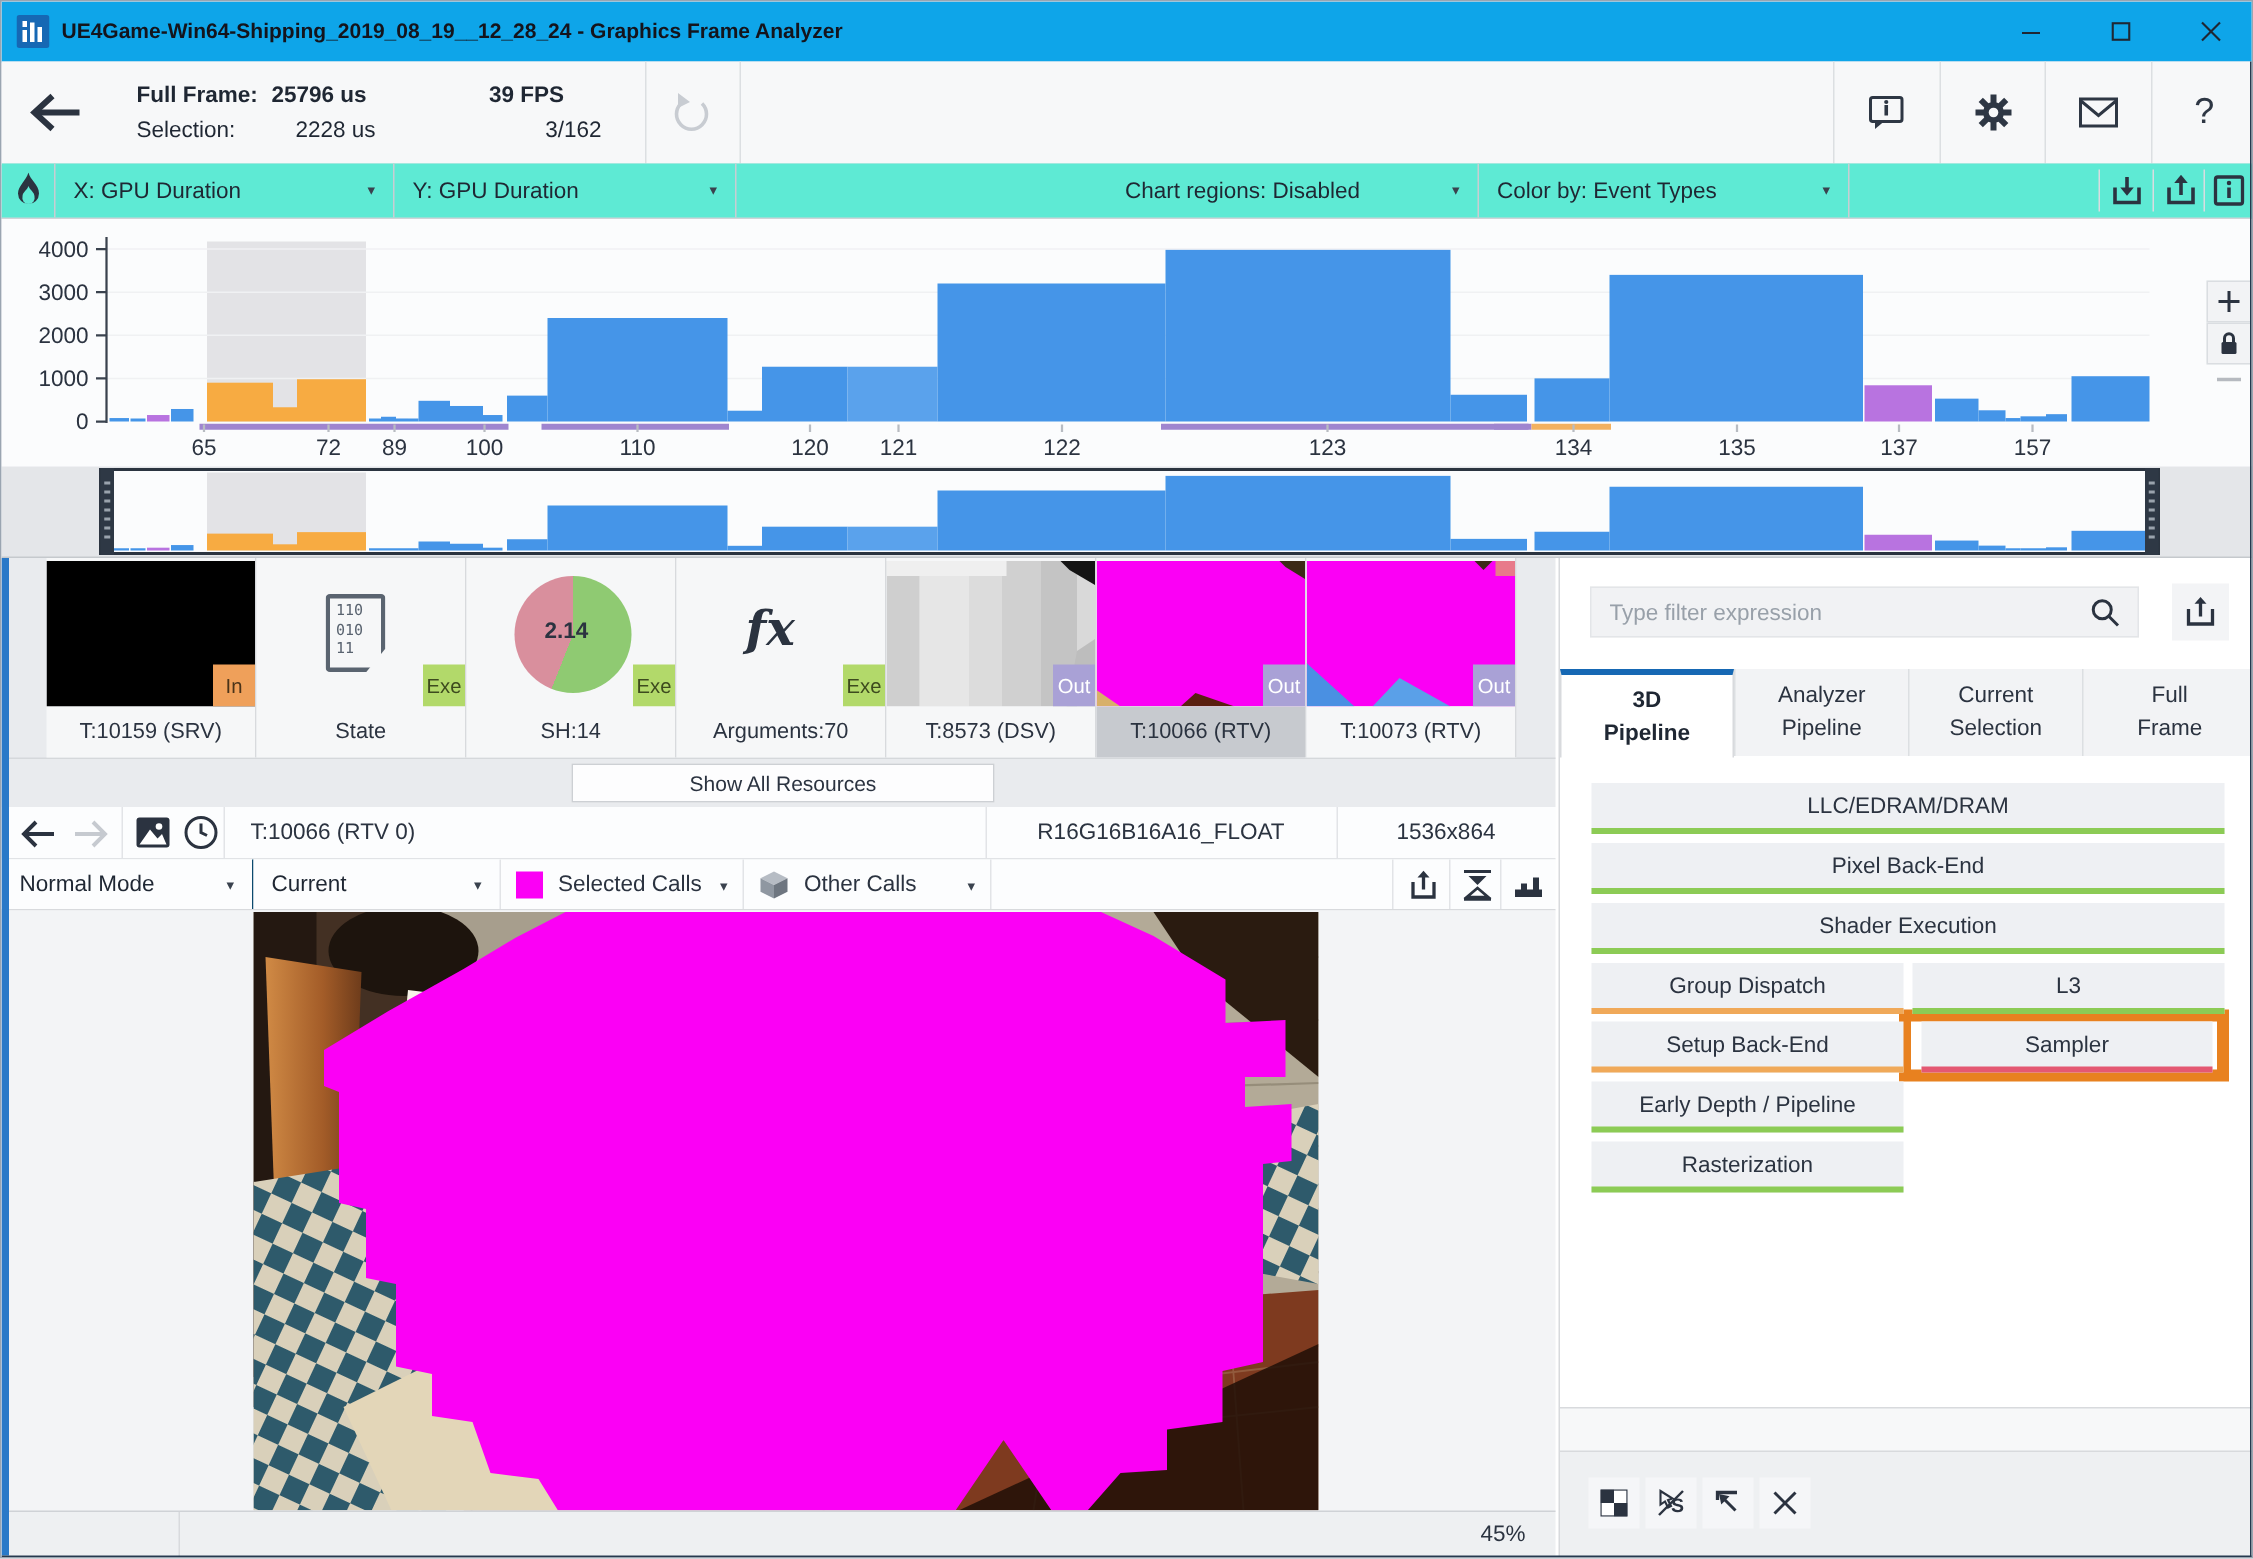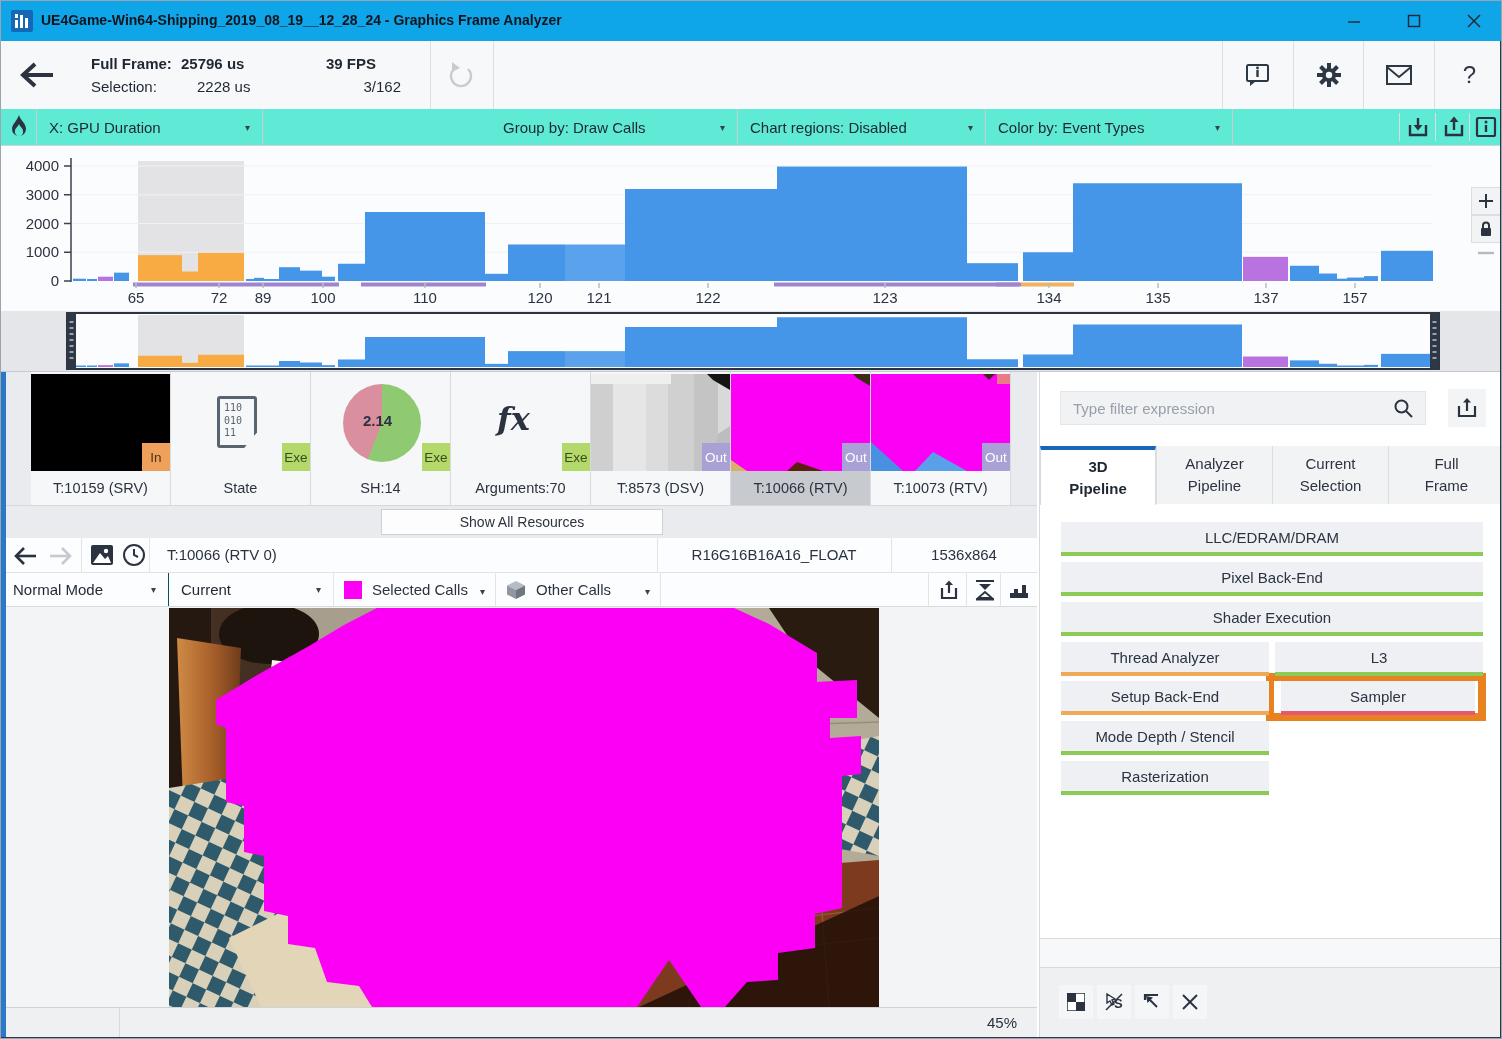--- a/index.html
+++ b/index.html
@@ -157,21 +157,21 @@
     <div class="tbicon" style="left:1434px;font-size:24px;color:#2e3744">?</div>
   </div>
 
   <div id="chart-controls" class="abs">
     <div class="abs" style="left:0;top:0;width:36px;height:36px;border-right:1px solid #c9cdd2;display:flex;align-items:center;justify-content:center;box-sizing:border-box">
       <svg width="18" height="24" viewBox="0 0 18 24">
           <path d="M9,0 C10,5 16,8 16,14 A7,7 0 1,1 2,14 C2,9 7,6 9,0 Z M9,21 A4,4 0 0,0 13,16 C13,13 10,12 9,9 C8,12 5,13 5,16 A4,4 0 0,0 9,21Z" fill="#2b3340" fill-rule="evenodd"></path>
         </svg>
     </div>
     <div class="dd" style="left:36px;width:226px">X: GPU Duration</div>
-    <div class="dd" style="left:490px;width:247px">Group by: Draw Calls</div>
+    <div class="dd" style="left:262px;width:228px">Y: GPU Duration</div>
     <div class="dd" style="left:737px;width:248px">Chart regions: Disabled</div>
     <div class="dd" style="left:985px;width:247px">Color by: Event Types</div>
     <div class="vline" style="left:1398px;top:4px;height:28px"></div>
     <div class="cc-icon" style="left:1400px">
       <svg width="24" height="24">
           <polyline points="4,10 4,20 20,20 20,10" fill="none" stroke="#2b3340" stroke-width="2.4"></polyline>
         <line x1="12" y1="3" x2="12" y2="13" stroke="#2b3340" stroke-width="2.4"></line>
           <polygon points="7.5,10 16.5,10 12,15.5" fill="#2b3340"></polygon>
         </svg>
     </div>
@@ -594,38 +594,38 @@
         </div>
         <div class="block" style="left:21px;top:58px;width:422px;height:34px;z-index:4">
           <span style="margin-bottom: 4px;">Pixel Back-End</span>
           <div class="statusbar" style="background: rgb(140, 203, 85);"></div>
         </div>
         <div class="block" style="left:21px;top:98px;width:422px;height:34px;z-index:4">
           <span style="margin-bottom: 4px;">Shader Execution</span>
           <div class="statusbar" style="background: rgb(140, 203, 85);"></div>
         </div>
         <div class="block" style="left:21px;top:138px;width:208px;height:34px;z-index:4">
-          <span style="margin-bottom: 4px;">Thread Analyzer</span>
+          <span style="margin-bottom: 4px;">Group Dispatch</span>
           <div class="statusbar" style="background: rgb(240, 169, 89);"></div>
         </div>
         <div class="block" style="left:235px;top:138px;width:208px;height:34px;z-index:4">
           <span style="margin-bottom: 4px;">L3</span>
           <div class="statusbar" style="background: rgb(140, 203, 85);"></div>
         </div>
         <div class="block" style="left:21px;top:177px;width:208px;height:34px;z-index:4">
           <span style="margin-bottom: 4px;">Setup Back-End</span>
           <div class="statusbar" style="background: rgb(240, 169, 89);"></div>
         </div>
         <div style="position:absolute;left:226px;top:169px;width:220px;height:48px;border:8px solid #e8811f;box-sizing:border-box;z-index:3"></div>
         <div class="block" style="left:241px;top:177px;width:194px;height:34px;z-index:4">
           <span style="margin-bottom: 4px;">Sampler</span>
           <div class="statusbar" style="background: rgb(228, 88, 114);"></div>
         </div>
         <div class="block" style="left:21px;top:217px;width:208px;height:34px;z-index:4">
-          <span style="margin-bottom: 4px;">Mode Depth / Stencil</span>
+          <span style="margin-bottom: 4px;">Early Depth / Pipeline</span>
           <div class="statusbar" style="background: rgb(140, 203, 85);"></div>
         </div>
         <div class="block" style="left:21px;top:257px;width:208px;height:34px;z-index:4">
           <span style="margin-bottom: 4px;">Rasterization</span>
           <div class="statusbar" style="background: rgb(140, 203, 85);"></div>
         </div>
       </div>
     <div id="icons-strip"></div>
     <div id="icons-zone">
       <div class="tool-btn" style="left:19px">

